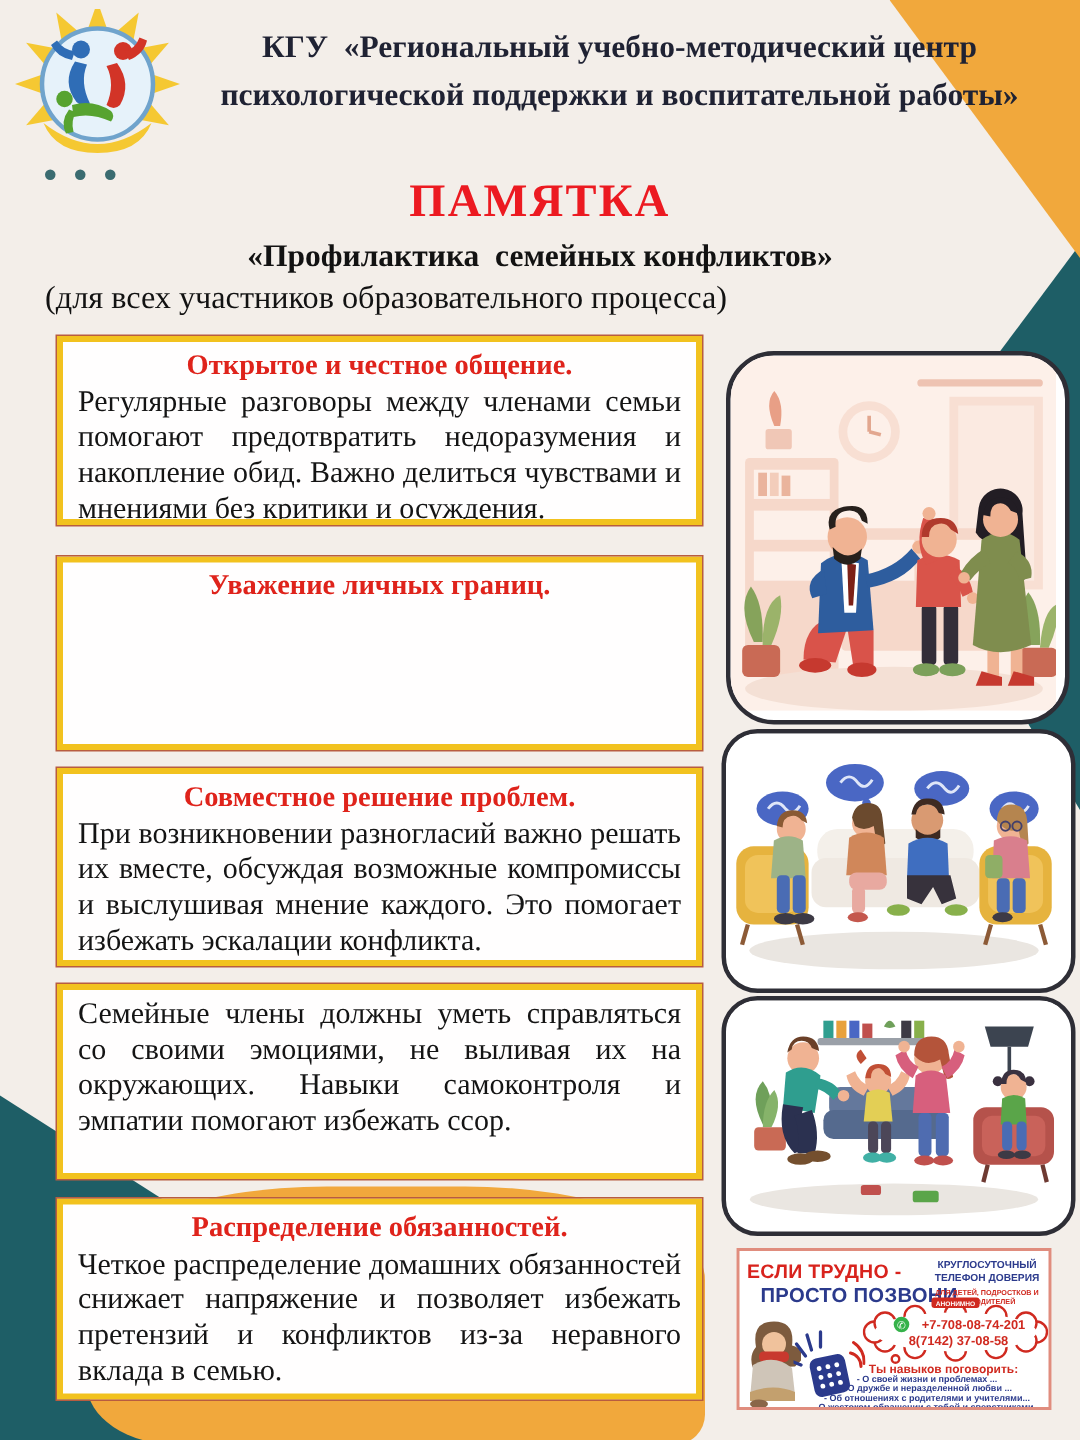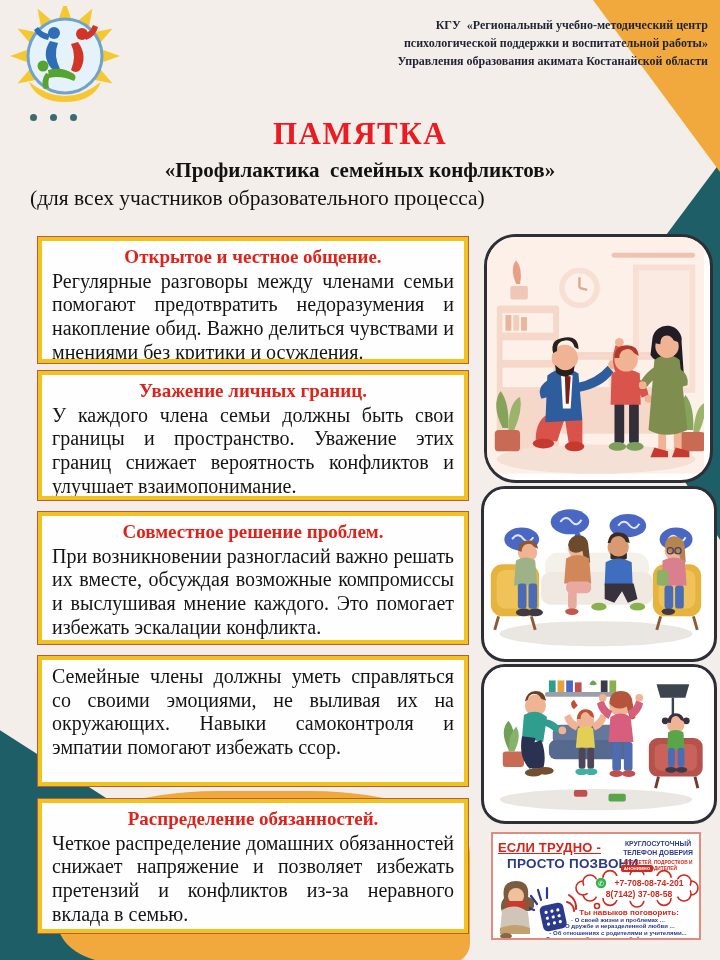--- a/index.html
+++ b/index.html
@@ -10,44 +10,44 @@
           clip-path:polygon(100% 8%,100% 100%,7% 49%);z-index:1;}
   .shape-orange-corner{left:593px;top:0;width:127px;height:172px;background:#f1a83c;
           clip-path:polygon(0 0,100% 0,100% 100%);z-index:1;}
   .shape-teal-bottom{left:0;top:728px;width:195px;height:232px;background:#1e5e66;
           clip-path:polygon(0 1%,97% 53%,56% 100%,0 100%);z-index:1;}
   .shape-orange-blob{left:58px;top:791px;width:412px;height:172px;background:#f1a83c;
           border-radius:160px 160px 20px 60px / 62px 62px 20px 40px;z-index:1;}
   .logo{position:absolute;left:10px;top:6px;z-index:2;}
   .logo-dots{position:absolute;left:30px;top:107px;z-index:2;}
   .logo-dots i{display:inline-block;width:7px;height:7px;border-radius:50%;background:#3a6b70;margin-right:13px;}
-  .org-header{position:absolute;left:118px;top:16px;width:590px;text-align:right;z-index:2;
-          font-weight:bold;font-size:12px;line-height:1.5;color:#1f2233;}
+  .org-header{position:absolute;left:118px;top:16px;width:590px;text-align:center;z-index:2;
+          font-weight:bold;font-size:21px;line-height:1.5;color:#1f2233;}
   .org-header div{white-space:pre;}
   .title{position:absolute;left:30px;top:116px;width:660px;text-align:center;z-index:2;
           font-weight:bold;font-size:31px;letter-spacing:1.5px;color:#ec1a21;}
   .subtitle1{position:absolute;left:30px;top:158px;width:660px;text-align:center;z-index:2;
           font-weight:bold;font-size:21px;color:#121212;white-space:pre;}
   .subtitle2{position:absolute;left:30px;top:186px;width:660px;text-align:left;z-index:2;
           font-size:21.5px;color:#121212;}
   .info-box{position:absolute;left:38px;width:430px;box-sizing:border-box;background:#fffefe;
           border:4px solid #f2c21e;outline:1px solid #b85c40;padding:4px 10px 6px;z-index:3;overflow:hidden;}
   .info-box h3{margin:0;text-align:center;color:#df231b;font-size:19px;line-height:1.25;font-weight:bold;}
   .info-box p{margin:1px 0 0;text-align:justify;font-size:20px;line-height:1.18;color:#141414;}
-  .box1{top:237px;height:126px;} .box2{top:371px;height:129px;} .box3{top:512px;height:132px;}
+  .box1{top:224px;height:126px;} .box2{top:371px;height:129px;} .box3{top:512px;height:132px;}
   .box4{top:656px;height:130px;} .box5{top:799px;height:134px;}
   .illus-card{position:absolute;overflow:hidden;background:#fff;border:3px solid #2e2e36;z-index:3;}
   .card1{left:484px;top:234px;width:223px;height:243px;border-radius:32px;}
   .card2{left:481px;top:486px;width:230px;height:170px;border-radius:24px;}
   .card3{left:481px;top:664px;width:230px;height:154px;border-radius:24px;}
   .illus-card svg{display:block;}
   .help-card{position:absolute;left:491px;top:832px;width:210px;height:108px;box-sizing:border-box;
           background:#fff;border:2px solid #e08d7e;z-index:3;font-family:"Liberation Sans","DejaVu Sans",sans-serif;overflow:hidden;}
   .help-card div{position:absolute;}
-  .ht1{left:5px;top:6px;font-size:13px;font-weight:800;color:#d8231d;letter-spacing:.2px;text-decoration:underline;}
+  .ht1{left:5px;top:6px;font-size:13px;font-weight:800;color:#d8231d;letter-spacing:.2px;}
   .ht2{left:14px;top:22px;font-size:13.5px;font-weight:800;color:#2b3a8c;letter-spacing:.2px;}
   .hsub{right:3px;top:6px;width:76px;text-align:center;}
   .hsub .s1{position:static;font-size:6.8px;font-weight:800;color:#2b3a8c;line-height:1.3;}
   .hsub .s2{position:static;font-size:4.8px;font-weight:700;color:#d02a20;line-height:1.3;margin-top:2px;}
   .cloud-wrap{left:82px;top:30px;width:124px;height:46px;}
   .talk{left:66px;top:74px;width:140px;text-align:center;font-size:8px;font-weight:800;color:#d02a20;}
   .topics{left:44px;top:83px;width:162px;text-align:center;font-size:6px;line-height:1.05;font-weight:700;color:#2b3a8c;}
   .topics div{position:static;}
   .child-svg{position:absolute;left:1px;top:42px;}
   .burst-svg{position:absolute;left:36px;top:52px;}
@@ -86,34 +86,32 @@
       <path d="M38 64 q14 -4 26 4 q3 3 0 7 q-13 -6 -25 -3z" fill="#57a330"></path>
       <path d="M36 67 q-6 8 -2 16 l5 -1 q-2 -8 2 -13z" fill="#57a330"></path>
     </g>
     <path d="M19 76 q36 28 72 0 q-8 20 -36 20 q-28 0 -36 -20z" fill="#f5c832"></path>
   </svg>
   <div class="logo-dots"><i></i><i></i><i></i></div>
 
   <div class="org-header">
     <div>КГУ  «Региональный учебно-методический центр</div>
     <div>психологической поддержки и воспитательной работы»</div>
-    <div>Управления образования акимата Костанайской области</div>
   </div>
 
   <div class="title">ПАМЯТКА</div>
   <div class="subtitle1">«Профилактика  семейных конфликтов»</div>
   <div class="subtitle2">(для всех участников образовательного процесса)</div>
 
   <section class="info-box box1">
     <h3>Открытое и честное общение.</h3>
     <p>Регулярные разговоры между членами семьи помогают предотвратить недоразумения и накопление обид. Важно делиться чувствами и мнениями без критики и осуждения.</p>
   </section>
   <section class="info-box box2">
     <h3>Уважение личных границ.</h3>
-    <p>У каждого члена семьи должны быть свои границы и пространство. Уважение этих границ снижает вероятность конфликтов и улучшает взаимопонимание.</p>
   </section>
   <section class="info-box box3">
     <h3>Совместное решение проблем.</h3>
     <p>При возникновении разногласий важно решать их вместе, обсуждая возможные компромиссы и выслушивая мнение каждого. Это помогает избежать эскалации конфликта.</p>
   </section>
   <section class="info-box box4">
     <p>Семейные члены должны уметь справляться со своими эмоциями, не выливая их на окружающих. Навыки самоконтроля и эмпатии помогают избежать ссор.</p>
   </section>
   <section class="info-box box5">
     <h3>Распределение обязанностей.</h3>

